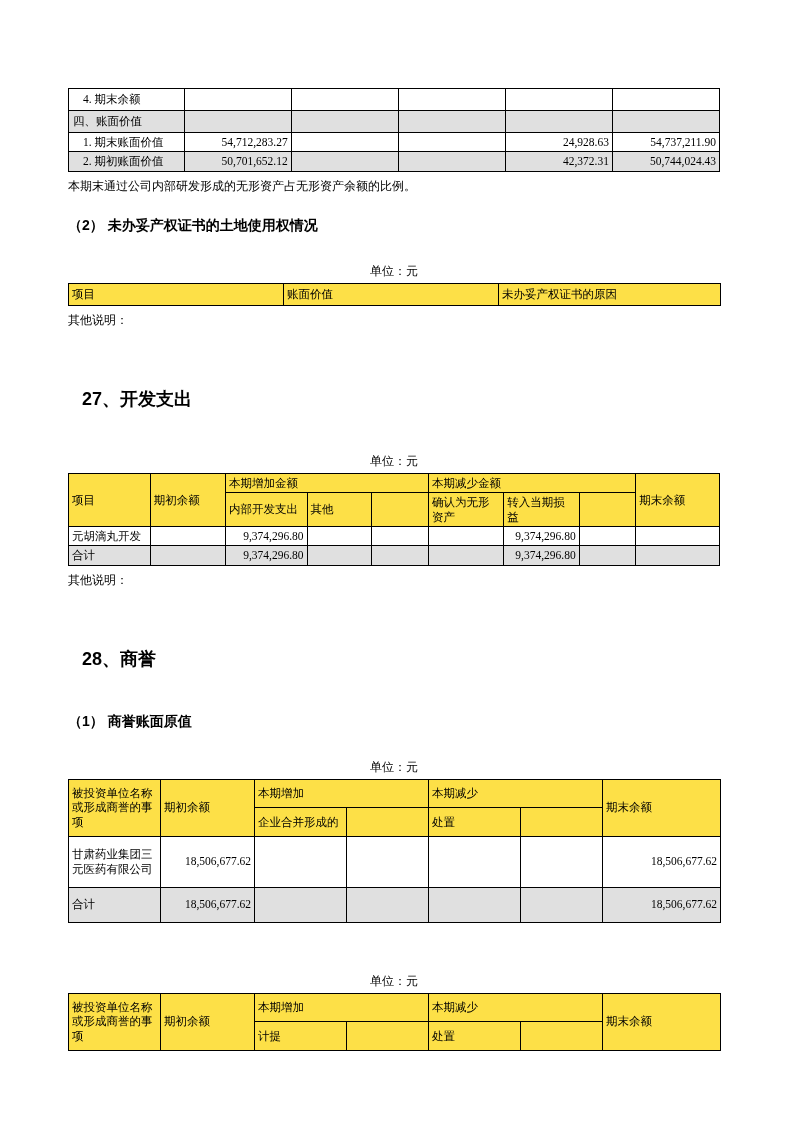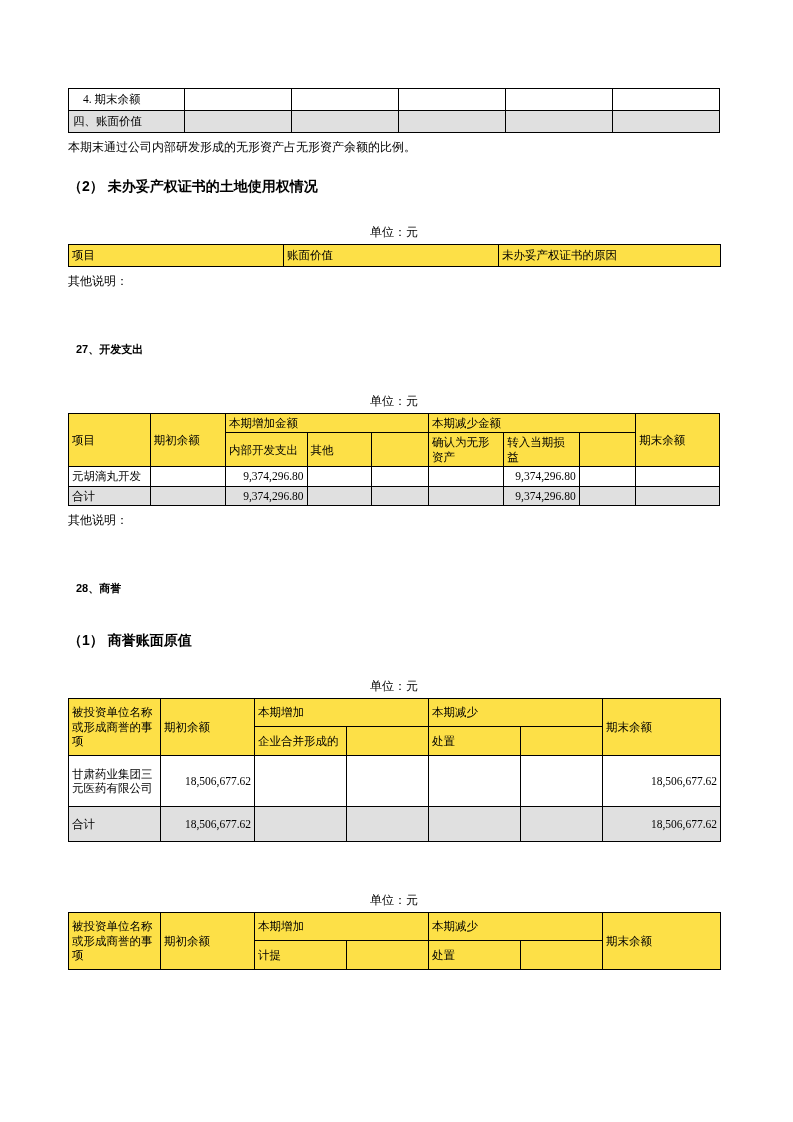--- a/index.html
+++ b/index.html
@@ -62,23 +62,23 @@
     font-size: 12px;
     margin: 6px 0 0 0;
     font-family: "Liberation Serif", "DejaVu Serif", serif;
   }
   .unit {
     font-size: 12px;
     text-align: center;
     margin: 0 0 3px 0;
   }
   h3.sec {
-    font-size: 11px;
+    font-size: 18px;
     font-weight: bold;
-    margin: 8px;
+    margin: 14px;
     font-family: "Liberation Sans", "DejaVu Sans", sans-serif;
   }
   h4.sub {
     font-size: 14px;
     font-weight: bold;
     margin: 0;
     font-family: "Liberation Sans", "DejaVu Sans", sans-serif;
   }
   .sp-28 { height: 28px; }
   .sp-22 { height: 22px; }
@@ -109,20 +109,36 @@
           <td></td>
           <td></td>
         </tr>
         <tr class="rowh">
           <td class="l shade" style="padding-left:4px;">四、账面价值</td>
           <td class="shade"></td>
           <td class="shade"></td>
           <td class="shade"></td>
           <td class="shade"></td>
           <td class="shade"></td>
+        </tr>
+        <tr>
+          <td class="l" style="padding-left:14px;">1. 期末账面价值</td>
+          <td class="r num">54,712,283.27</td>
+          <td></td>
+          <td></td>
+          <td class="r num">24,928.63</td>
+          <td class="r num">54,737,211.90</td>
+        </tr>
+        <tr>
+          <td class="l shade" style="padding-left:14px;">2. 期初账面价值</td>
+          <td class="r num shade">50,701,652.12</td>
+          <td class="shade"></td>
+          <td class="shade"></td>
+          <td class="r num shade">42,372.31</td>
+          <td class="r num shade">50,744,024.43</td>
         </tr>
       </tbody>
     </table>
 
     <p class="note">本期末通过公司内部研发形成的无形资产占无形资产余额的比例。</p>
 
     <div class="sp-22"></div>
 
     <h4 class="sub">（2） 未办妥产权证书的土地使用权情况</h4>
 

